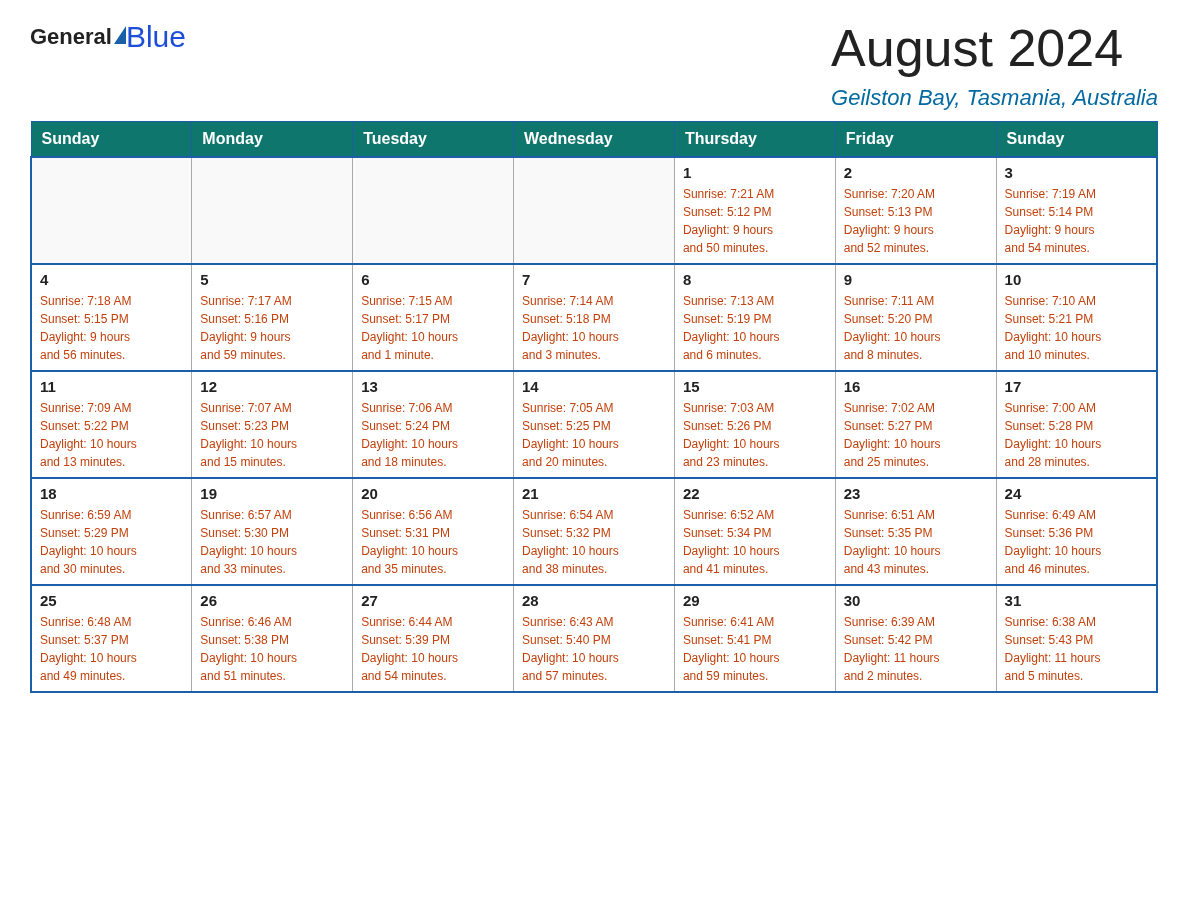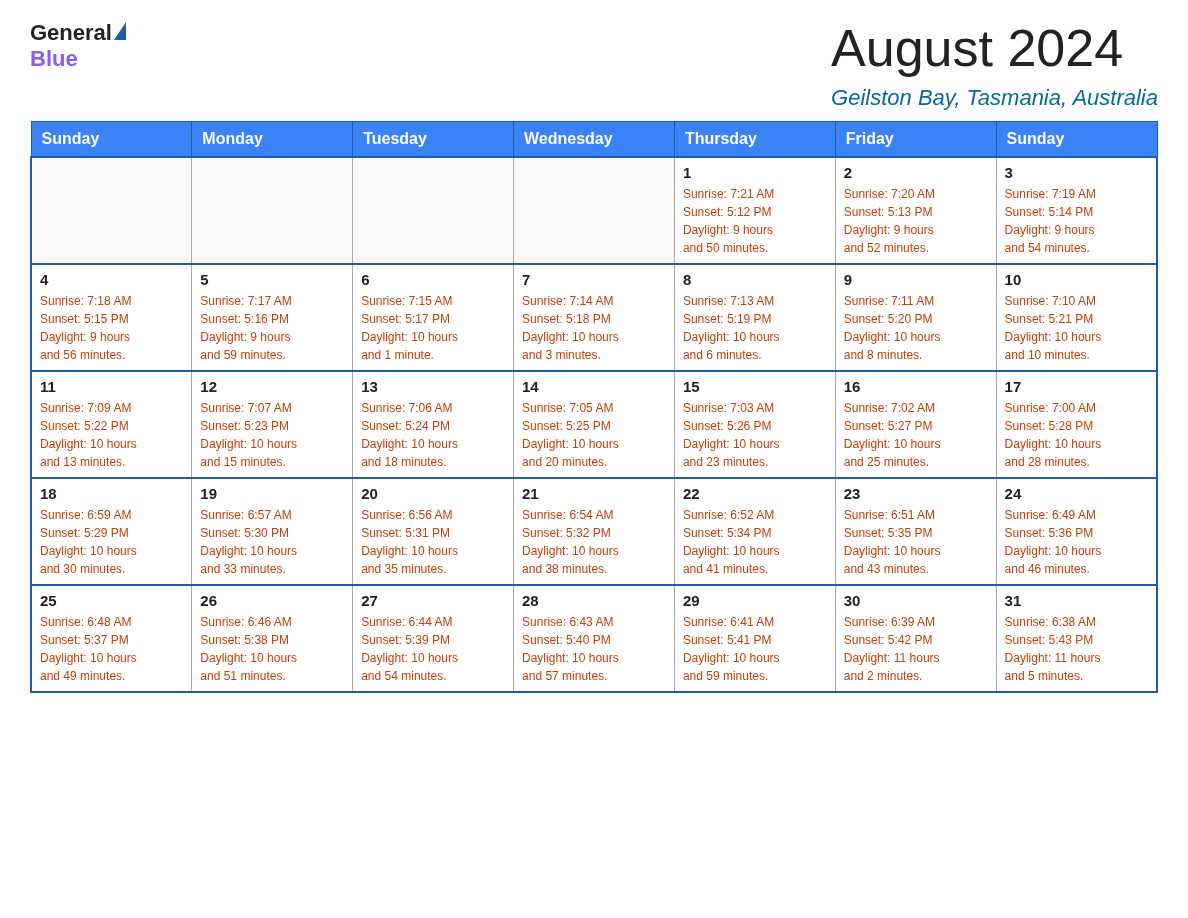--- a/index.html
+++ b/index.html
@@ -16,35 +16,34 @@
       justify-content: space-between;
       align-items: flex-start;
       margin-bottom: 10px;
     }
     .logo-text-general {
       font-size: 22px;
       font-weight: bold;
       color: #222;
     }
     .logo-text-blue {
-      font-size: 22px;
-      font-weight: bold;
-      color: #8b5cf6;
+      font-size: 30px;
+      font-weight: normal;
+      color: #1d4ed8;
     }
     .logo-triangle {
       width: 0;
       height: 0;
       border-left: 12px solid transparent;
       border-bottom: 18px solid #1a5fa8;
       margin-left: 2px;
       margin-top: -4px;
     }
     .logo-wrapper {
       display: flex;
-      flex-direction: column;
     }
     .logo-row {
       display: flex;
       align-items: center;
     }
     .title-area {
       text-align: left;
     }
     .month-title {
       font-size: 52px;
@@ -57,21 +56,21 @@
       color: #0369a1;
       margin-top: 8px;
       font-style: italic;
     }
     .calendar {
       width: 100%;
       border-collapse: collapse;
       margin-top: 8px;
     }
     .calendar thead tr th {
-      background: #3b82f6;
+      background: #0f766e;
       color: #fff;
       font-size: 16px;
       font-weight: bold;
       padding: 8px 10px;
       text-align: left;
       border: 1px solid #1a5fa8;
     }
     .calendar tbody tr td {
       vertical-align: top;
       border: 1px solid #aaa;

